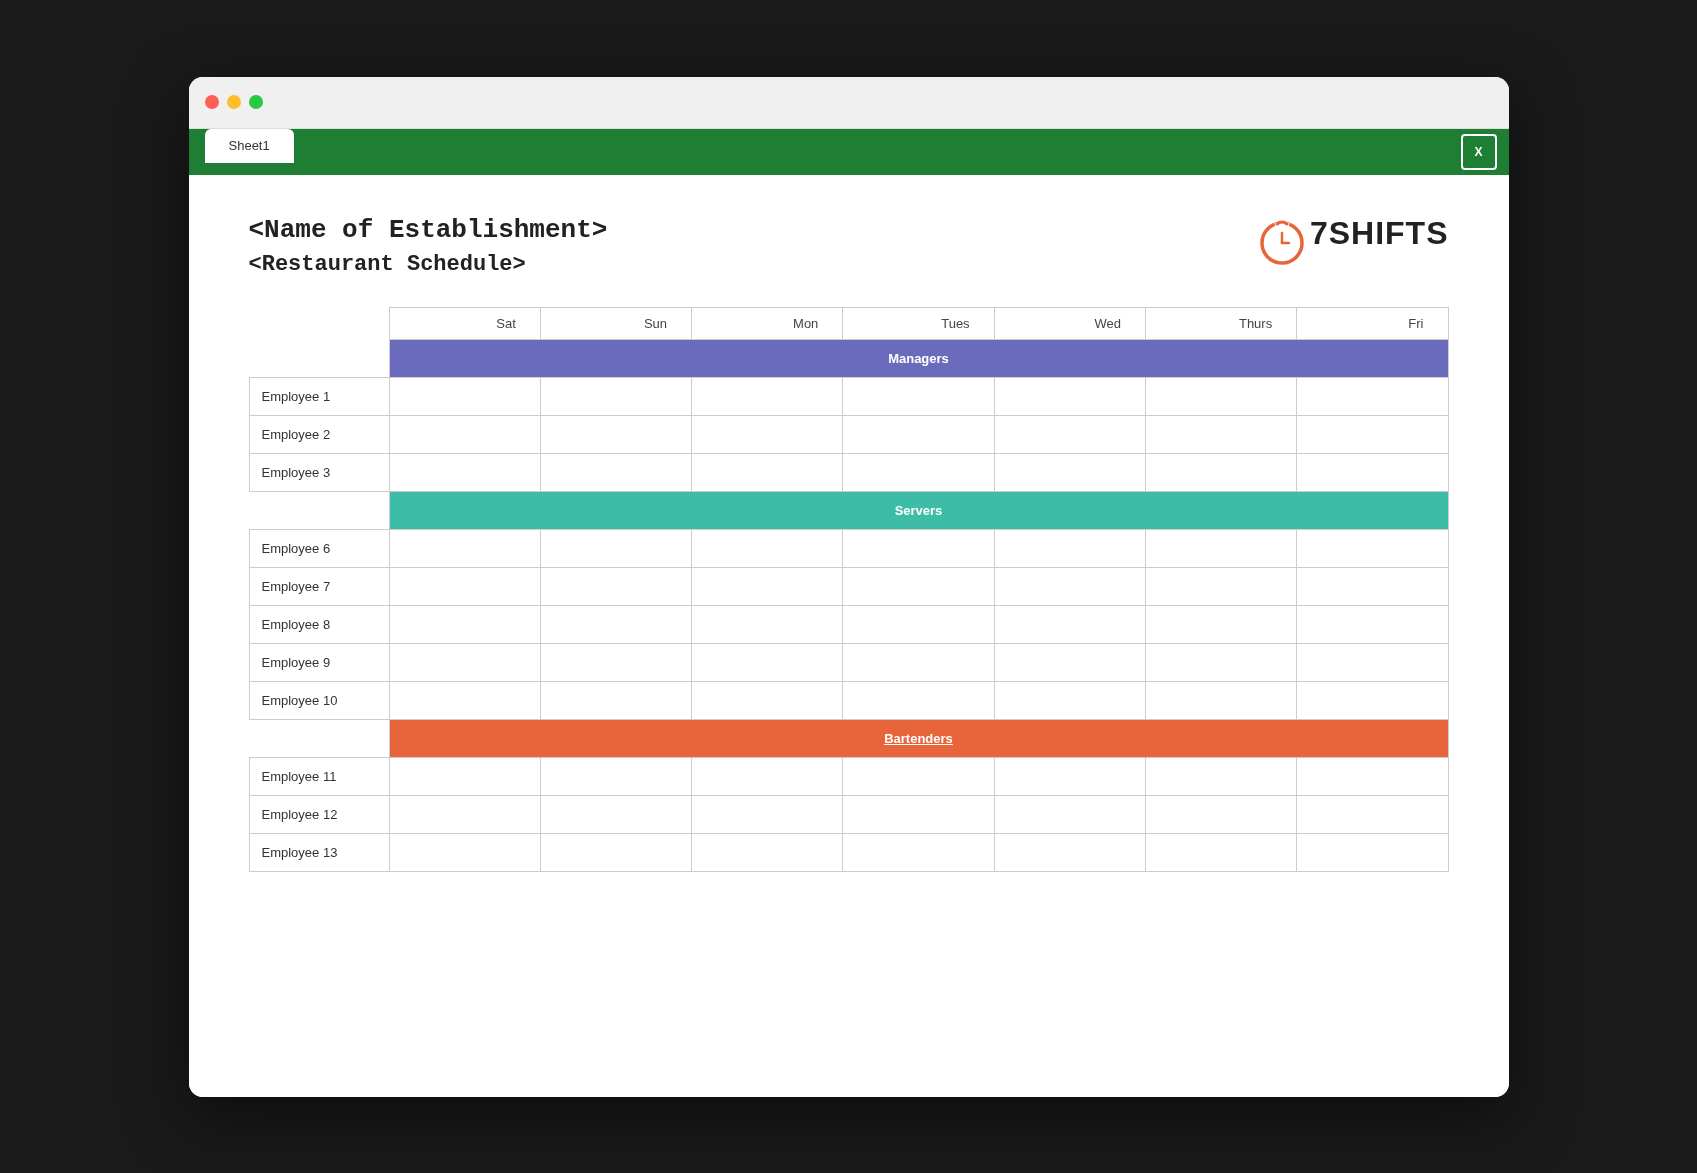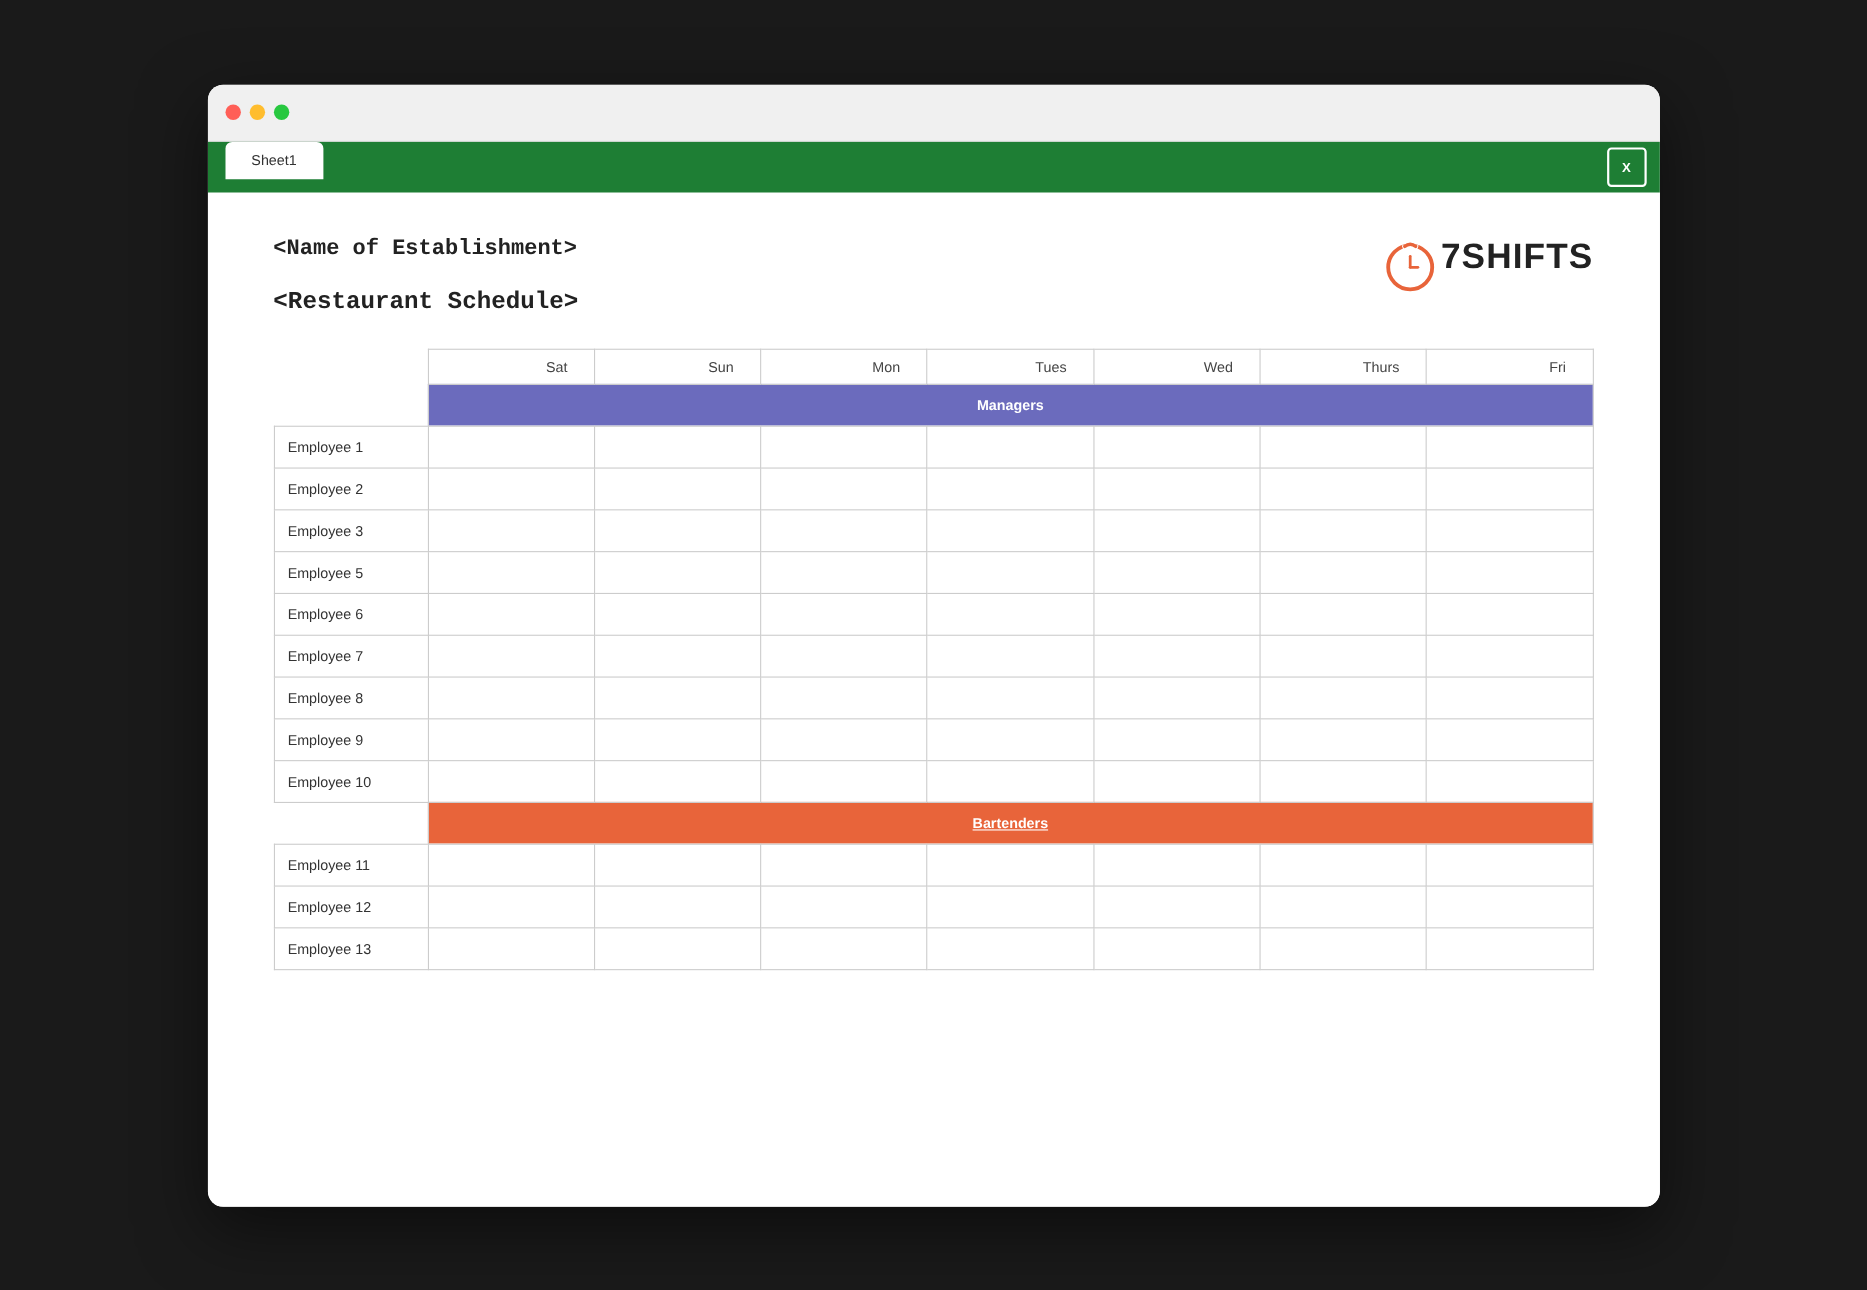--- a/index.html
+++ b/index.html
@@ -86,25 +86,25 @@
       padding: 40px 60px;
       overflow: auto;
     }
     .header-section {
       display: flex;
       justify-content: space-between;
       align-items: flex-start;
       margin-bottom: 30px;
     }
     .establishment-info h1 {
-      font-size: 20px;
+      font-size: 26px;
       font-weight: bold;
       color: #222;
       font-family: 'Courier New', Courier, monospace;
-      margin-bottom: 24px;
+      margin-bottom: 7px;
     }
     .establishment-info h2 {
       font-size: 22px;
       font-weight: bold;
       color: #222;
       font-family: 'Courier New', Courier, monospace;
     }
     .logo-section {
       display: flex;
       align-items: flex-start;
@@ -265,29 +265,23 @@
           <td class="employee-name">Employee 3</td>
           <td class="shift-cell"></td>
           <td class="shift-cell"></td>
           <td class="shift-cell"></td>
           <td class="shift-cell"></td>
           <td class="shift-cell"></td>
           <td class="shift-cell"></td>
           <td class="shift-cell"></td>
         </tr>
 
-        <tr>
-          <td class="employee-name">Employee 5</td>
-          <td class="shift-cell"></td>
-          <td class="shift-cell"></td>
-          <td class="shift-cell"></td>
-          <td class="shift-cell"></td>
-          <td class="shift-cell"></td>
-          <td class="shift-cell"></td>
-          <td class="shift-cell"></td>
+        <tr class="category-row servers-row">
+          <td class="name-col"></td>
+          <td colspan="7">Servers</td>
         </tr>
         <tr>
           <td class="employee-name">Employee 6</td>
           <td class="shift-cell"></td>
           <td class="shift-cell"></td>
           <td class="shift-cell"></td>
           <td class="shift-cell"></td>
           <td class="shift-cell"></td>
           <td class="shift-cell"></td>
           <td class="shift-cell"></td>

